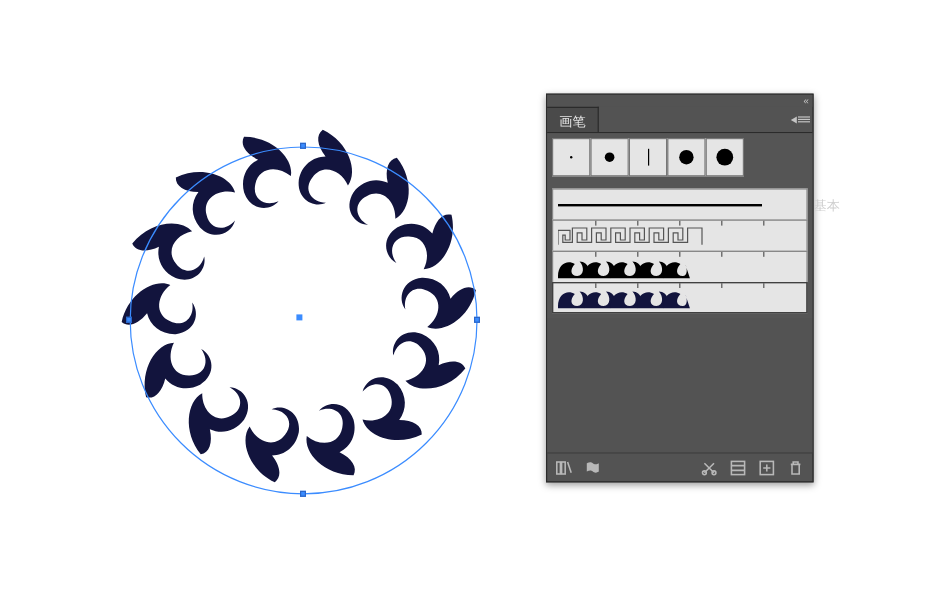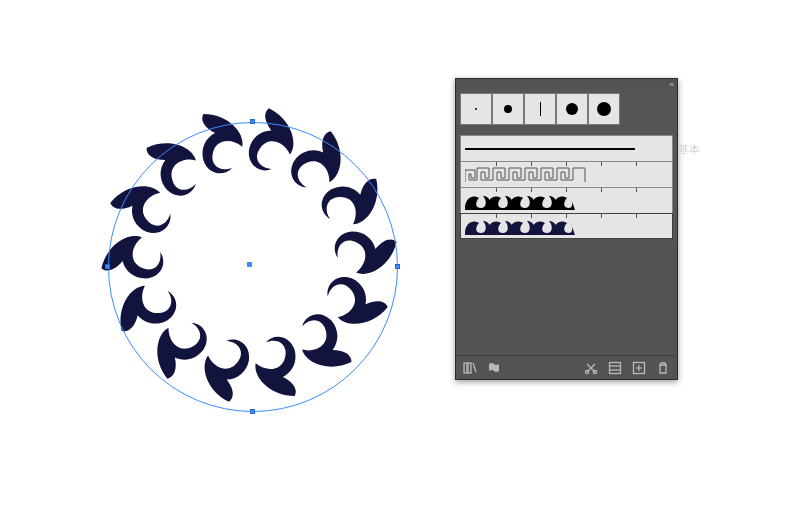--- a/index.html
+++ b/index.html
@@ -282,20 +282,33 @@
     <div class="center-dot"></div>
   </div>
 </div>
 
 <div class="panel">
 
   <div class="panel-top">
     <span class="collapse-arrows">«</span>
   </div>
 
+  <div class="panel-hdr">
+    <div class="panel-tab">
+      <span>画笔</span>
+    </div>
+    <div class="panel-menu">
+      <span class="tri"></span>
+      <span class="lines">
+          <span></span>
+          <span></span>
+          <span></span>
+        </span>
+    </div>
+  </div>
 
   <div class="panel-body">
 
     <div class="swatch-row">
       <div class="swatch">
           <span class="dot1"></span>
         </div>
       <div class="swatch">
           <span class="dot2"></span>
         </div>

